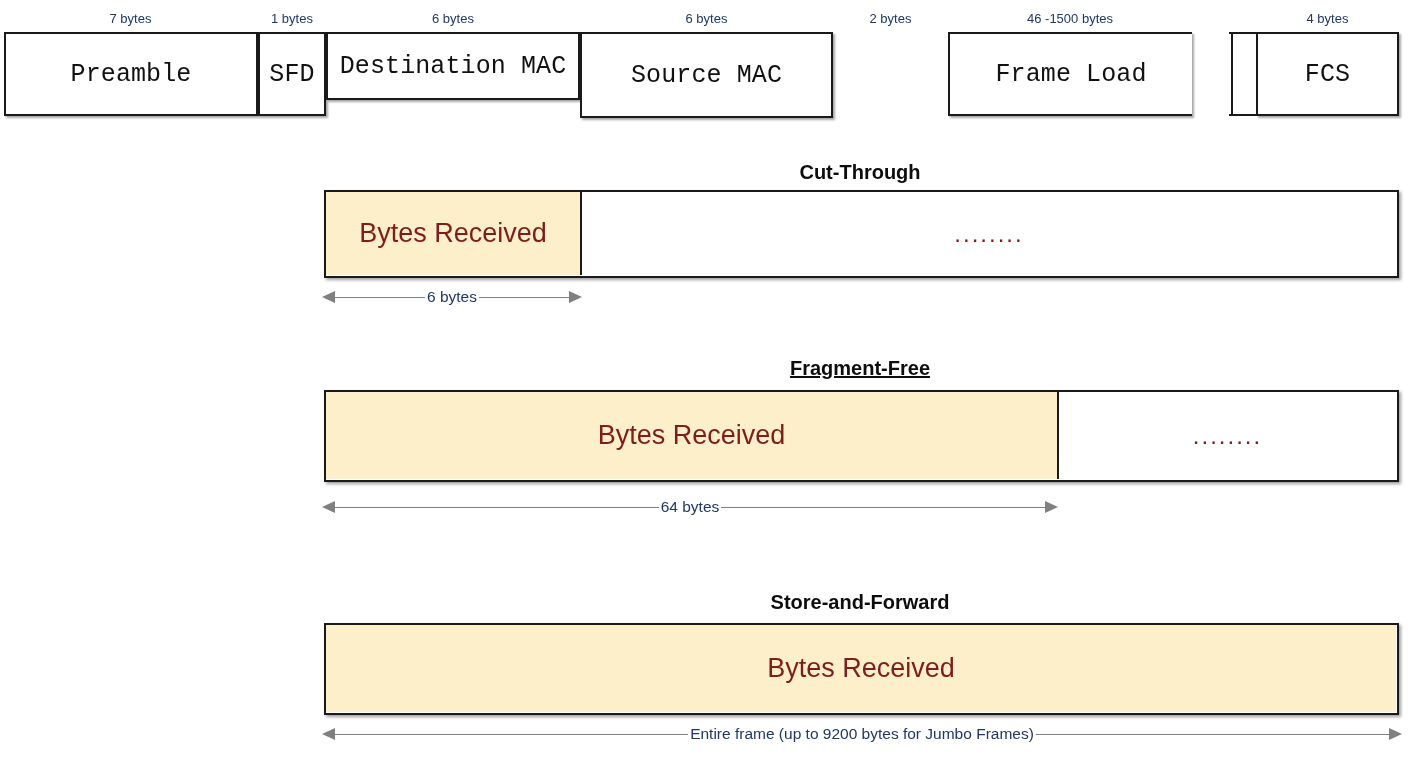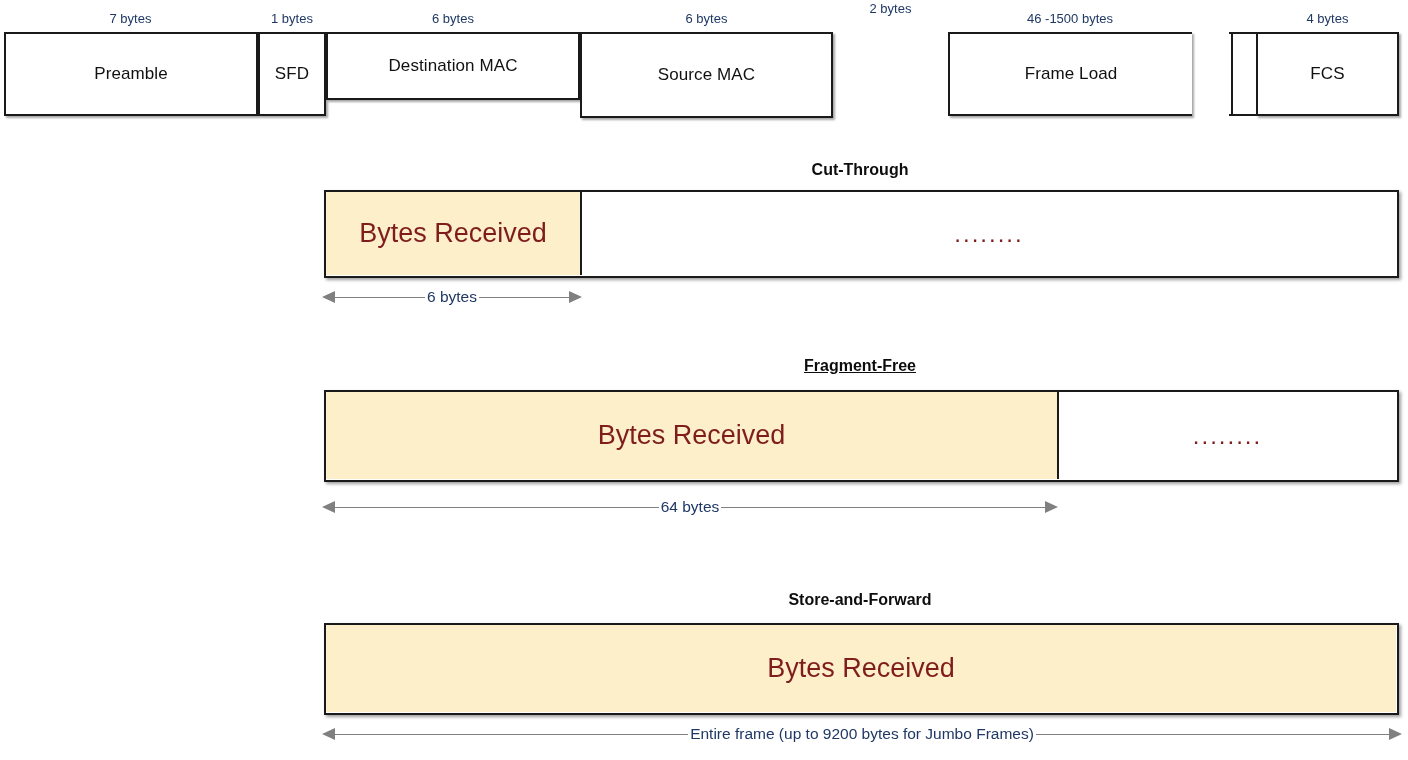--- a/index.html
+++ b/index.html
@@ -24,42 +24,43 @@
 
   
   .field-box {
     position: absolute;
     box-sizing: border-box;
     border: 2.5px solid #1a1a1a;
     background: #ffffff;
     display: flex;
     align-items: center;
     justify-content: center;
-    font-size: 17px;
+    font-size: 25px;
     color: #111111;
     letter-spacing: .1px;
     box-shadow: 1.5px 1.5px 2px rgba(0,0,0,0.35);
+    font-family: Liberation Mono, monospace;
   }
   .field-box.no-right {
     border-right: none;
     box-shadow: 1.5px 1.5px 2px rgba(0,0,0,0.35);
   }
 
   .byte-label {
     position: absolute;
     font-size: 13px;
     color: #1f3864;
     text-align: center;
     white-space: nowrap;
   }
 
   
   .section-title {
     position: absolute;
-    font-size: 16px;
+    font-size: 20px;
     font-weight: bold;
     color: #0d0d0d;
     text-align: center;
     white-space: nowrap;
     transform: translateX(-50%);
   }
 
   
   .bar {
     position: absolute;
@@ -130,21 +131,21 @@
 </style>
 </head>
 <body>
 
 <div class="canvas">
 
   <div class="byte-label" style="left:4px; top:11px; width:253px;">7 bytes</div>
   <div class="byte-label" style="left:258px; top:11px; width:68px;text-align:center;">1 bytes</div>
   <div class="byte-label" style="left:326px; top:11px; width:254px;">6 bytes</div>
   <div class="byte-label" style="left:580px; top:11px; width:253px;">6 bytes</div>
-  <div class="byte-label" style="left:833px; top:1px; width:115px;">2 bytes</div>
+  <div class="byte-label" style="left:833px; top:11px; width:115px;">2 bytes</div>
   <div class="byte-label" style="left:948px; top:11px; width:244px;">46 -1500 bytes</div>
   <div class="byte-label" style="left:1256px; top:11px; width:143px;">4 bytes</div>
 
   <div class="field-box" style="left:4px; top:32px; width:254px; height:84px;">Preamble</div>
 
   <div class="field-box" style="left:258px; top:32px; width:68px; height:84px;">SFD</div>
 
   <div class="field-box" style="left:326px; top:32px; width:254px; height:68px;">Destination MAC</div>
 
   <div class="field-box" style="left:580px; top:32px; width:253px; height:86px;">Source MAC</div>

